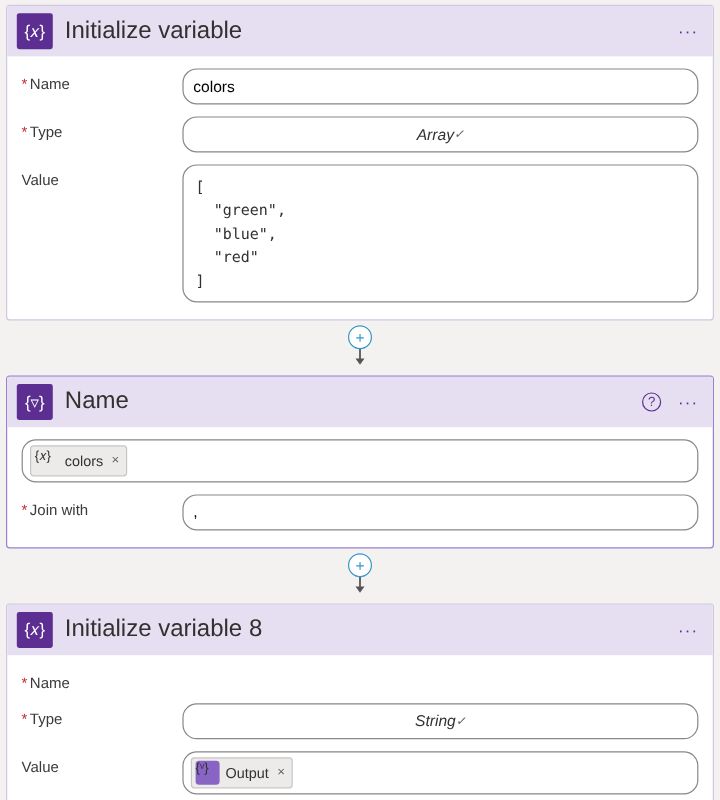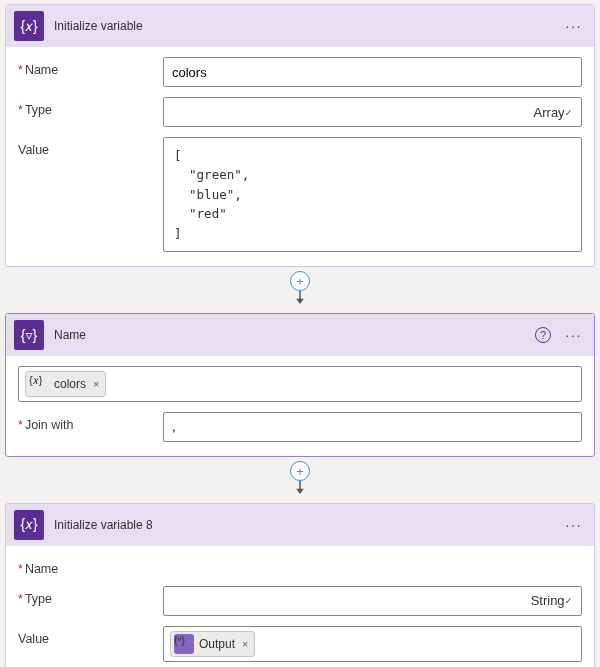--- a/index.html
+++ b/index.html
@@ -38,21 +38,21 @@
   }
   .icon-box.small {
     width: 20px;
     height: 20px;
     font-size: 11px;
     border-radius: 3px;
   }
   .icon-box.purple-light { background: #8864c5; }
   .card-header .title {
     flex: 1;
-    font-size: 12px;
+    font-size: 20px;
     color: #323130;
   }
   .card-header .icon-btn {
     color: #5c2e91;
     font-size: 14px;
     padding: 2px 4px;
     cursor: pointer;
     letter-spacing: 1px;
   }
   .card-header .help-icon {
@@ -67,45 +67,46 @@
   }
   .card-body {
     padding: 10px 12px 14px 12px;
     display: flex;
     flex-direction: column;
     gap: 10px;
   }
   .row {
     display: flex;
     align-items: flex-start;
-    gap: 25px;
+    gap: 14px;
   }
   .row .label {
     width: 120px;
     padding-top: 6px;
     font-size: 12.5px;
     color: #3b3a39;
   }
   .row .label .req { color: #c23030; margin-right: 2px; }
   .row .control { flex: 1; }
   .text-input, .select-input, .token-input, .textarea-input {
     width: 100%;
     border: 1px solid #8a8886;
-    border-radius: 2px;
+    border-radius: 12px;
     background: #fff;
     padding: 6px 8px;
     font-size: 13px;
     font-family: inherit;
     min-height: 30px;
   }
   .select-input {
     display: flex;
     align-items: center;
-    justify-content: flex-end;
-    cursor: pointer;
+    justify-content: center;
+    cursor: pointer;
+    font-style: italic;
   }
   .select-input .chev {
     font-size: 10px;
     color: #605e5c;
   }
   .token-input {
     display: flex;
     align-items: center;
     gap: 6px;
     flex-wrap: wrap;

